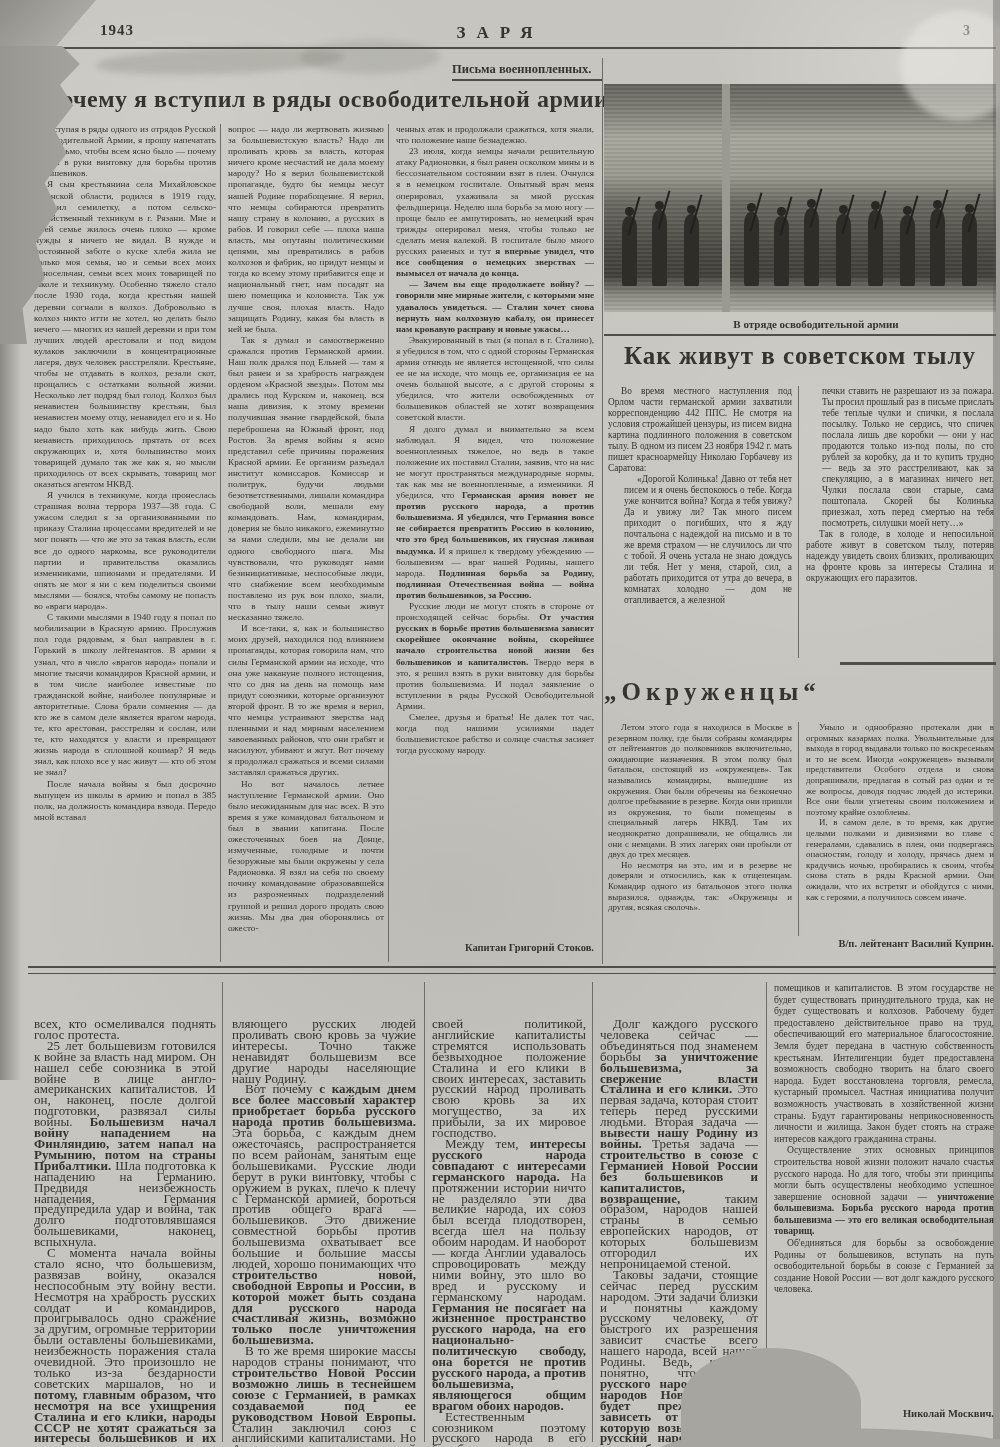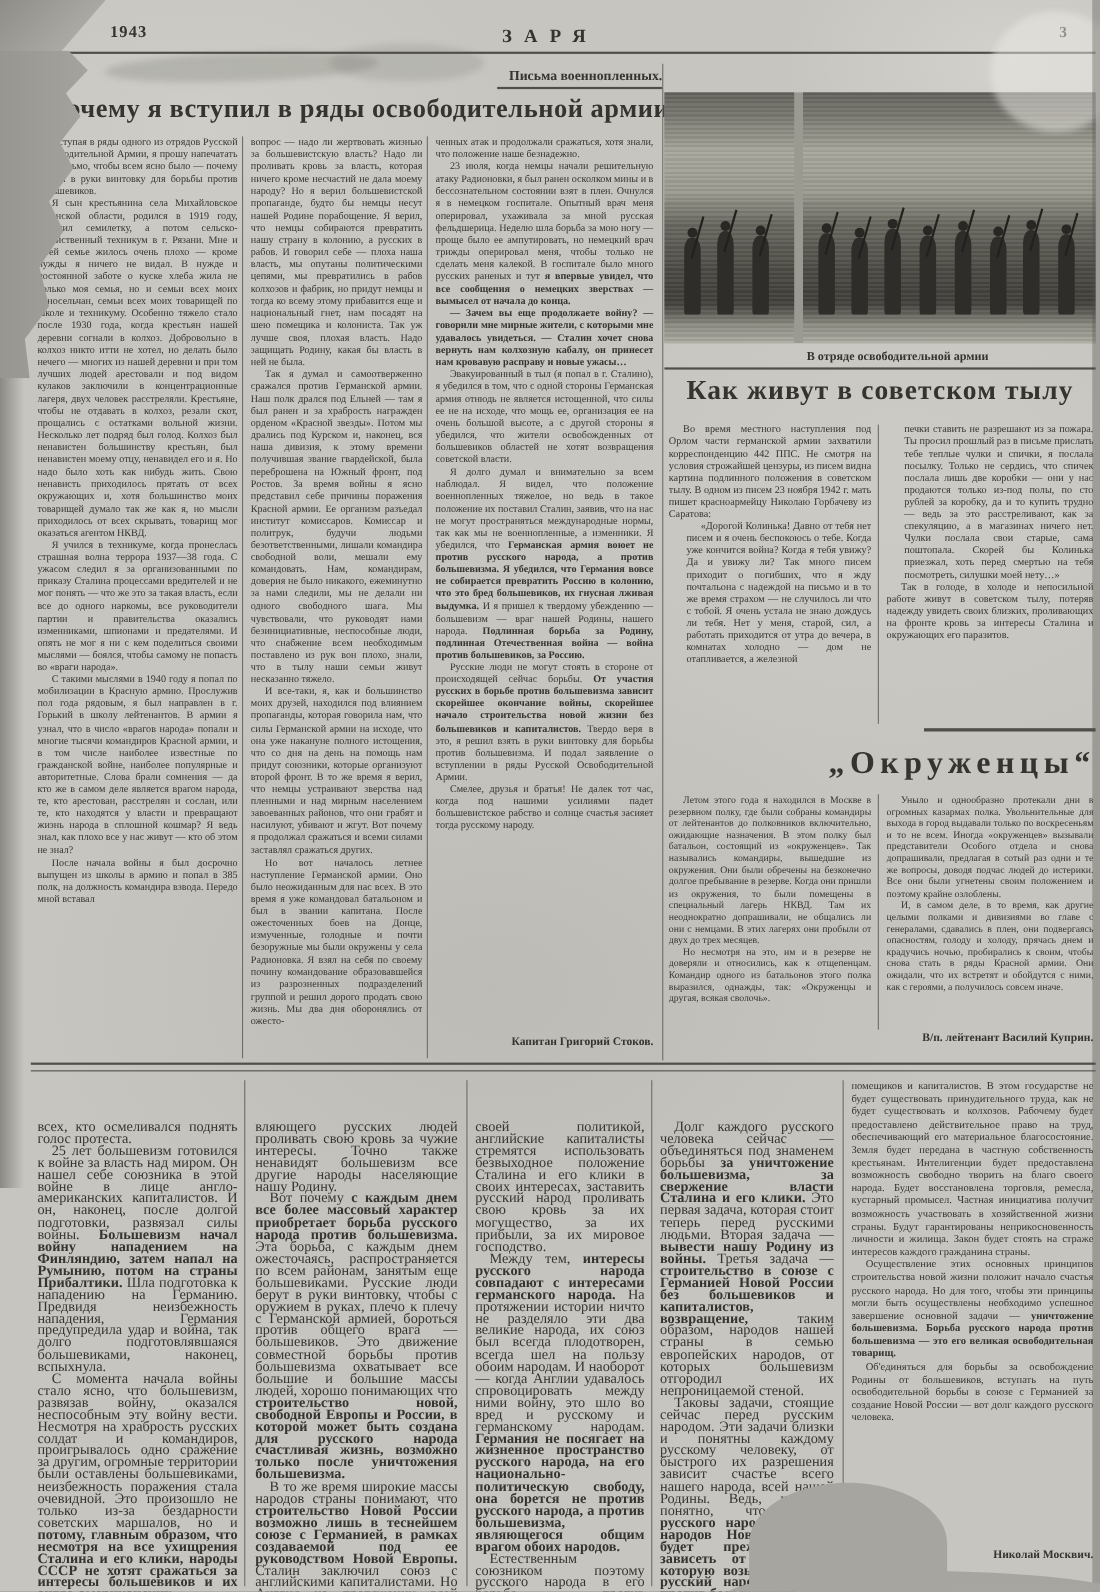--- a/index.html
+++ b/index.html
@@ -11,26 +11,26 @@
       radial-gradient(ellipse 600px 420px at 45% 62%, rgba(0,0,0,.05), transparent 70%),
       radial-gradient(ellipse 300px 200px at 92% 4%, rgba(255,255,255,.22), transparent 70%),
       #c6c5bf;}
   .abs{position:absolute;}
   
   .year{left:100px;top:22px;font-size:15px;font-weight:bold;letter-spacing:1px;}
   .masthead{left:0;width:1000px;top:23px;text-align:center;font-size:17px;font-weight:bold;letter-spacing:11px;}
   .pagenum{right:30px;top:23px;font-size:14px;font-weight:bold;}
   .hr{position:absolute;background:#504e48;}
   .vr{position:absolute;width:1px;background:#6f6d66;}
-  .rubric{left:452px;top:62px;width:150px;text-align:right;font-weight:bold;font-size:12.5px;
+  .rubric{left:452px;top:62px;width:150px;font-weight:bold;font-size:12.5px;
     border-bottom:2px solid #504e48;padding-bottom:2px;}
   .h1{position:absolute;font-weight:bold;white-space:nowrap;}
   .head-a1{left:42px;top:86px;width:560px;text-align:center;font-size:24px;letter-spacing:.5px;}
   .head-a2{left:604px;top:342px;width:392px;text-align:center;font-size:25px;letter-spacing:1px;}
-  .head-a3{left:604px;top:678px;width:392px;text-align:right;font-size:29px;letter-spacing:5px;}
+  .head-a3{left:604px;top:678px;width:392px;text-align:left;font-size:25px;letter-spacing:5px;}
   
   .col{position:absolute;overflow:hidden;text-align:justify;}
   .para{margin:0;text-indent:13px;text-align:justify;}
   .para.cont{text-indent:0;}
   .para.letter{margin-left:16px;}
   .b{font-weight:bold;}
   .a1{font-size:9.2px;line-height:11.1px;}
   .a2{font-size:9.3px;line-height:11px;}
   .a3{font-size:8.9px;line-height:10.6px;}
   .a4{font-size:13px;line-height:10.9px;margin-top:37px;}

